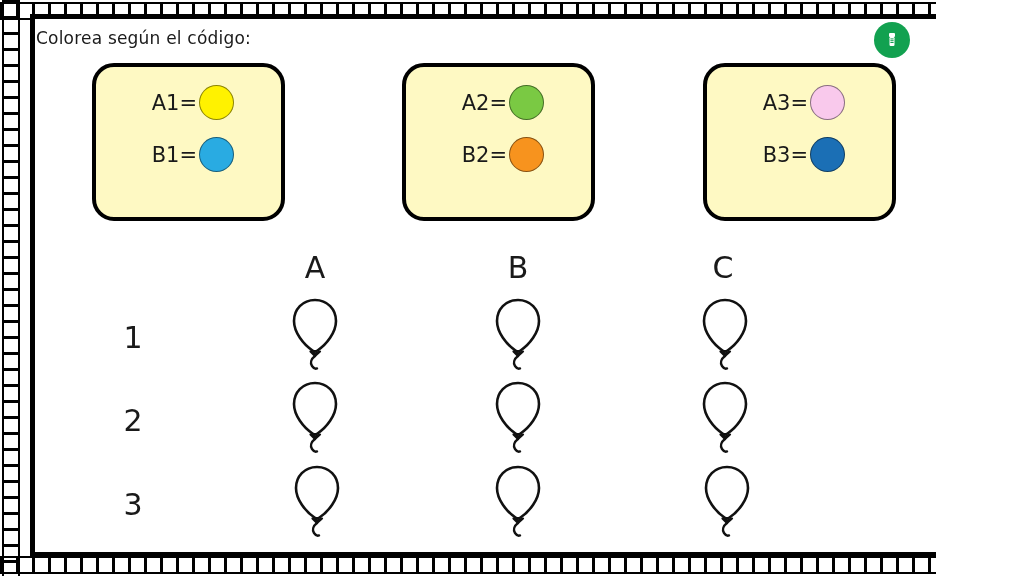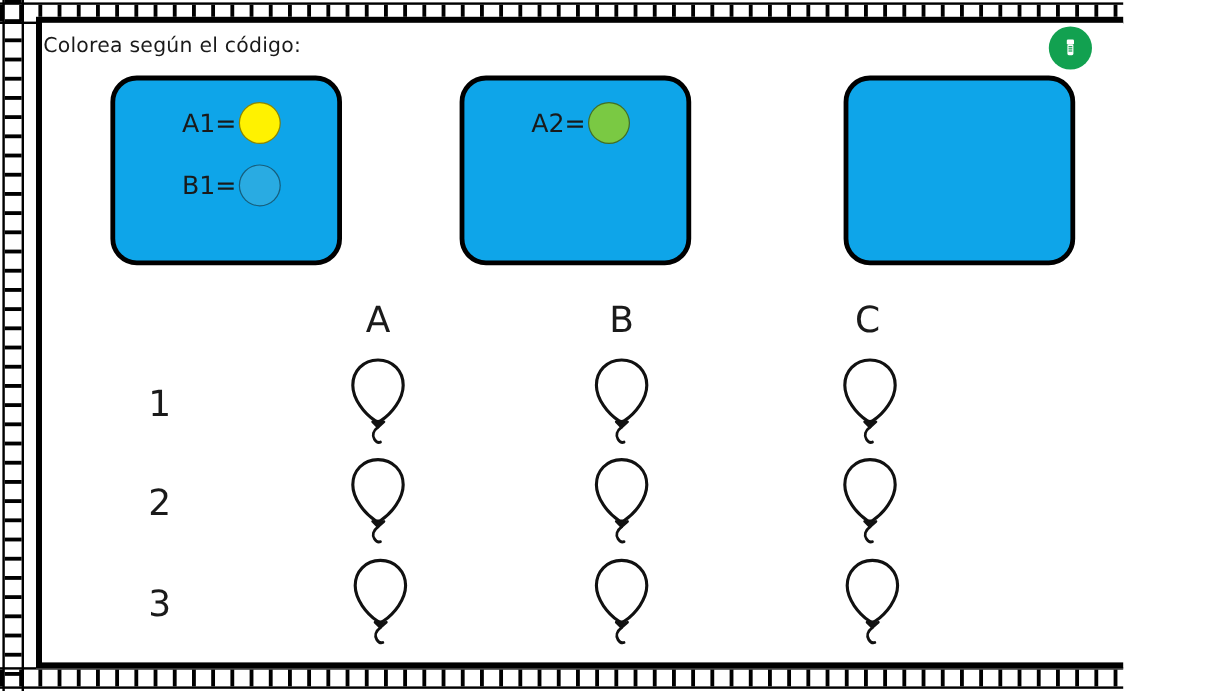--- a/index.html
+++ b/index.html
@@ -105,25 +105,25 @@
     width: 1024px;
     height: 165px;
   }
   .legend-box {
     position: absolute;
     width: 193px;
     height: 158px;
     border: 4px solid #000;
     border-radius: 22px;
     box-sizing: border-box;
-    background: #0ea5e9;
+    background: #fef9c3;
     padding-top: 14px;
   }
   .legend-box.box-1 { left: 92px; }
-  .legend-box.box-2 { left: 383px; }
+  .legend-box.box-2 { left: 402px; }
   .legend-box.box-3 { left: 703px; }
 
   .legend-entry {
     display: flex;
     align-items: center;
     justify-content: center;
     height: 43px;
     margin-bottom: 0;
   }
   .legend-entry + .legend-entry { margin-top: 9px; align-items: center; }
@@ -212,23 +212,35 @@
         <span class="legend-code">B1=</span>
         <span class="swatch" style="background: rgb(41, 171, 226);"></span>
       </div>
     </div>
 
     <div class="legend-box box-2">
       <div class="legend-entry">
         <span class="legend-code">A2=</span>
         <span class="swatch" style="background: rgb(122, 201, 67);"></span>
       </div>
+      <div class="legend-entry">
+        <span class="legend-code">B2=</span>
+        <span class="swatch" style="background: rgb(247, 147, 30);"></span>
+      </div>
     </div>
 
     <div class="legend-box box-3">
+      <div class="legend-entry">
+        <span class="legend-code">A3=</span>
+        <span class="swatch" style="background: rgb(249, 201, 236);"></span>
+      </div>
+      <div class="legend-entry">
+        <span class="legend-code">B3=</span>
+        <span class="swatch" style="background: rgb(27, 111, 181);"></span>
+      </div>
     </div>
 
   </div>
 
   <div class="grid-area">
 
     <div class="col-header" style="left:315px">A</div>
     <div class="col-header" style="left:518px">B</div>
     <div class="col-header" style="left:723px">C</div>
 

